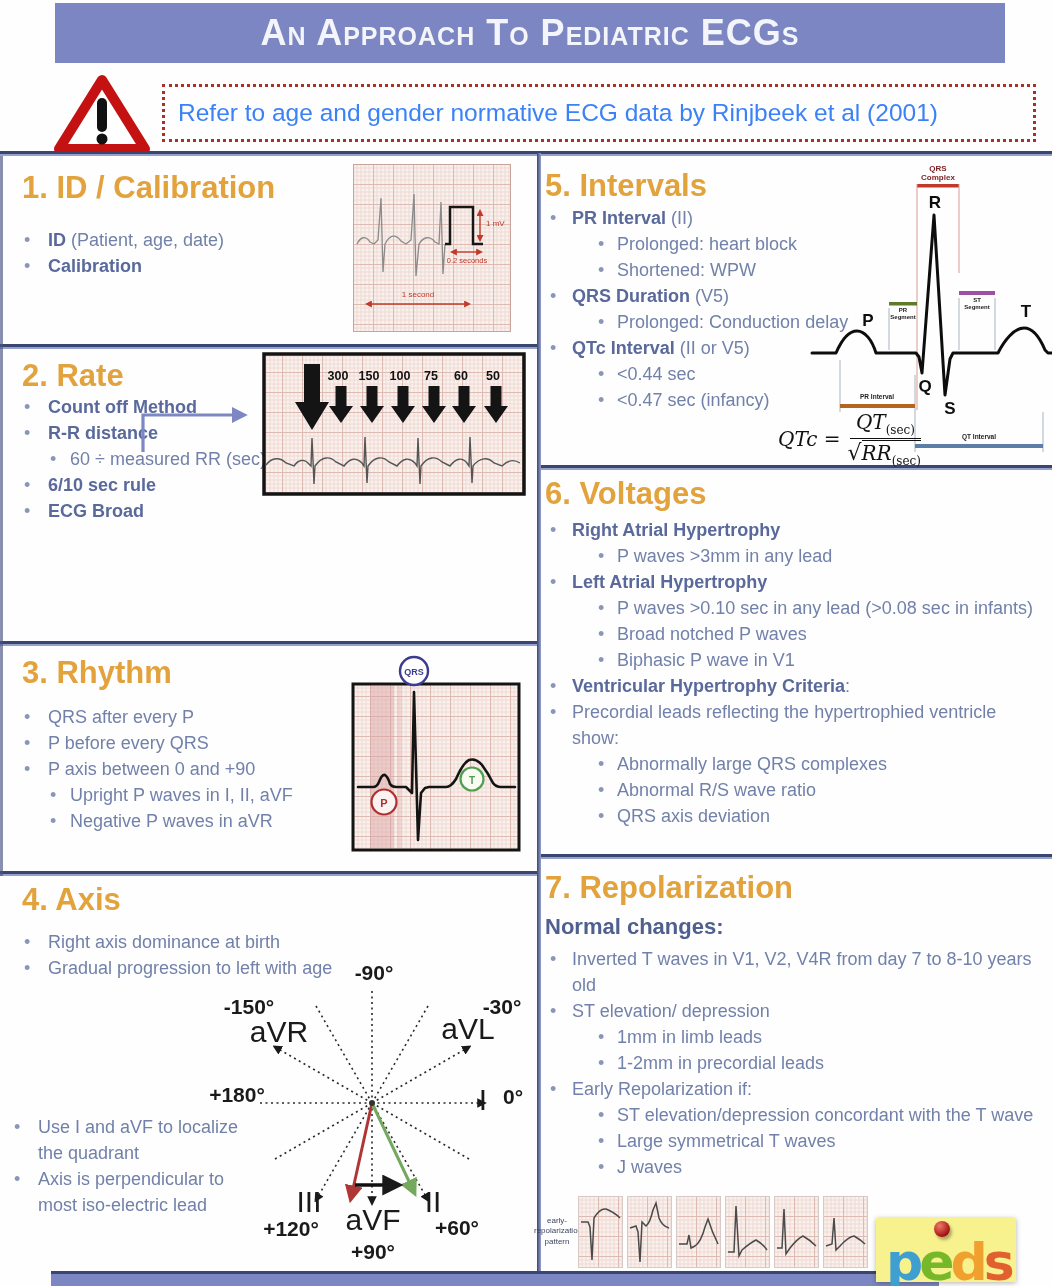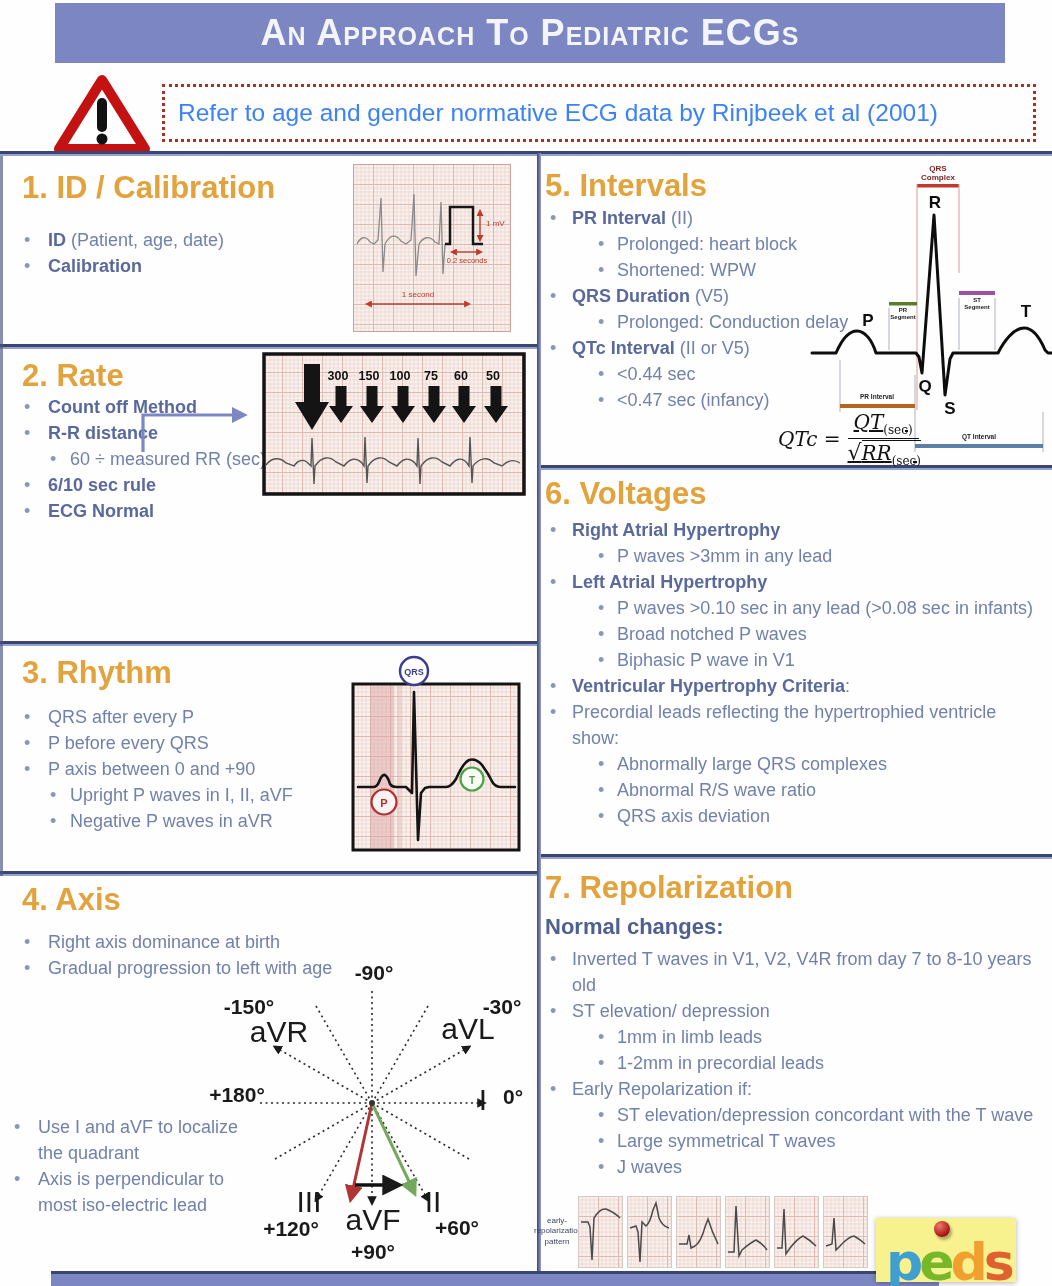--- a/index.html
+++ b/index.html
@@ -30,21 +30,21 @@
   .lv2{padding-left:48px;} .lv2::before{left:28px;}
   .col-r .lv1{padding-left:27px;} .col-r .lv1::before{left:5px;}
   .col-r .lv2{padding-left:72px;} .col-r .lv2::before{left:53px;}
   .bld{font-weight:bold;color:#59699B;}
   .subhead{font-size:22px;font-weight:bold;color:#4F608F;margin:8px 0 6px 0;}
   svg.fig{position:absolute;overflow:visible;}
   
   .formula{position:absolute;display:flex;align-items:center;gap:7px;
            font-family:"DejaVu Serif",serif;color:#111;font-size:20px;}
   .f-lhs{font-style:italic;}
-  .frac{display:inline-flex;flex-direction:column;align-items:flex-start;text-decoration:underline;}
+  .frac{display:inline-flex;flex-direction:column;align-items:flex-end;}
   .num{border-bottom:1.8px solid #111;padding:0 6px 1px;}
   .den{padding-top:1px;}
   .formula sub{font-size:12px;}
   .formula i{font-style:italic;}
   .ovl{border-top:1.6px solid #111;}
   .rad{font-size:22px;}
   
   .strips{position:absolute;left:578px;top:1196px;display:flex;gap:4px;}
   .strip-caption{position:absolute;left:534px;top:1216px;width:46px;font-size:8px;
                  line-height:1.3;color:#3c4660;text-align:center;}
@@ -131,21 +131,21 @@
     <line x1="14" y1="140" x2="116" y2="140" stroke="#C0392B" stroke-width="1.4" marker-start="url(#ah-c)" marker-end="url(#ah-c)"></line>
   </svg>
 
   <div class="sec col-l" style="left:22px;top:358px;width:345px">
     <h2>2. Rate</h2>
     <ul class="blist" style="">
         <li class="lv1"><span class="bld">Count off Method</span></li>
         <li class="lv1"><span class="bld">R-R distance</span></li>
         <li class="lv2"><span>60 ÷ measured RR (sec)</span></li>
         <li class="lv1"><span class="bld">6/10 sec rule</span></li>
-        <li class="lv1"><span class="bld">ECG Normal</span></li>
+        <li class="lv1"><span class="bld">ECG Broad</span></li>
       </ul>
   </div>
   <svg class="fig" style="left:128px;top:400px" width="140" height="62" viewBox="0 0 140 62">
     <path d="M15,52 V15 H115" fill="none" stroke="#7C87C3" stroke-width="3.2" marker-end="url(#ah-b)"></path>
   </svg>
   <svg class="fig" style="left:262px;top:352px" width="264" height="144" viewBox="0 0 264 144">
     <rect x="2" y="2" width="260" height="140" fill="url(#pgrid)" stroke="#141414" stroke-width="3.5"></rect>
     <polygon points="42,12 58,12 58,50 67,50 50,78 33,50 42,50" fill="#141414"></polygon>
     <polygon points="73.5,34 84.5,34 84.5,54 91,54 79,71 67,54 73.5,54" fill="#141414"></polygon>
     <polygon points="104.5,34 115.5,34 115.5,54 122,54 110,71 98,54 104.5,54" fill="#141414"></polygon>

